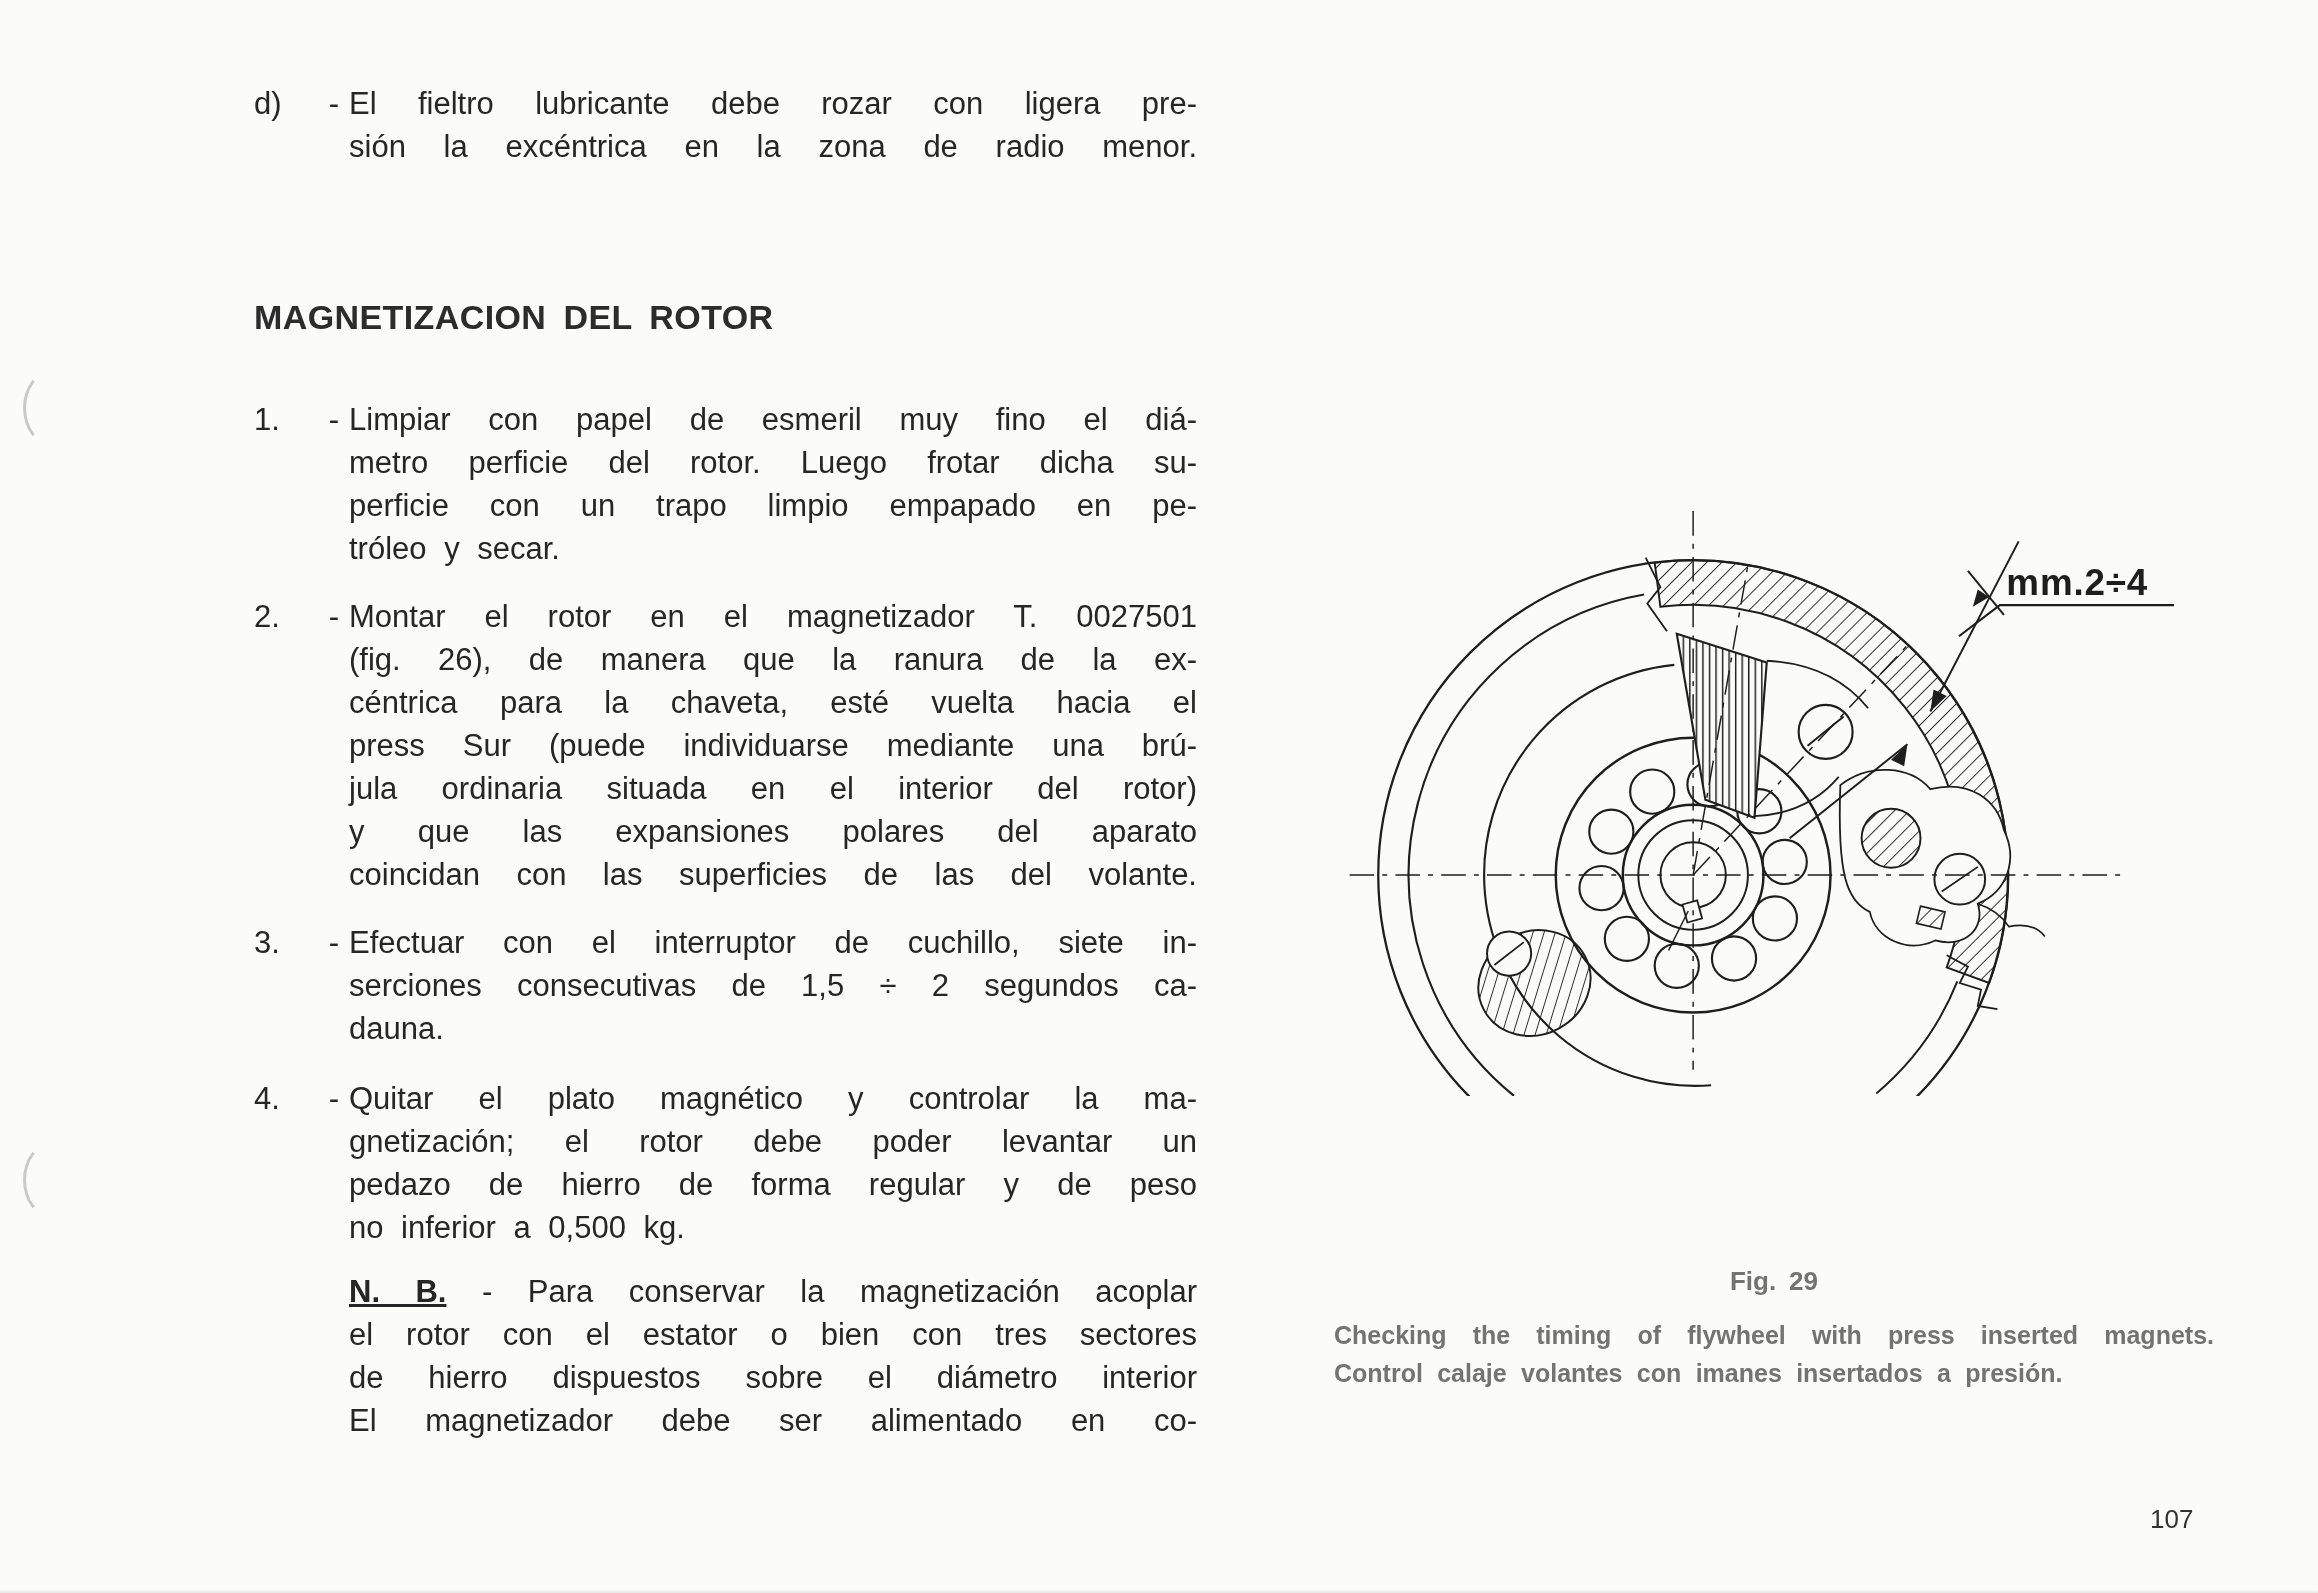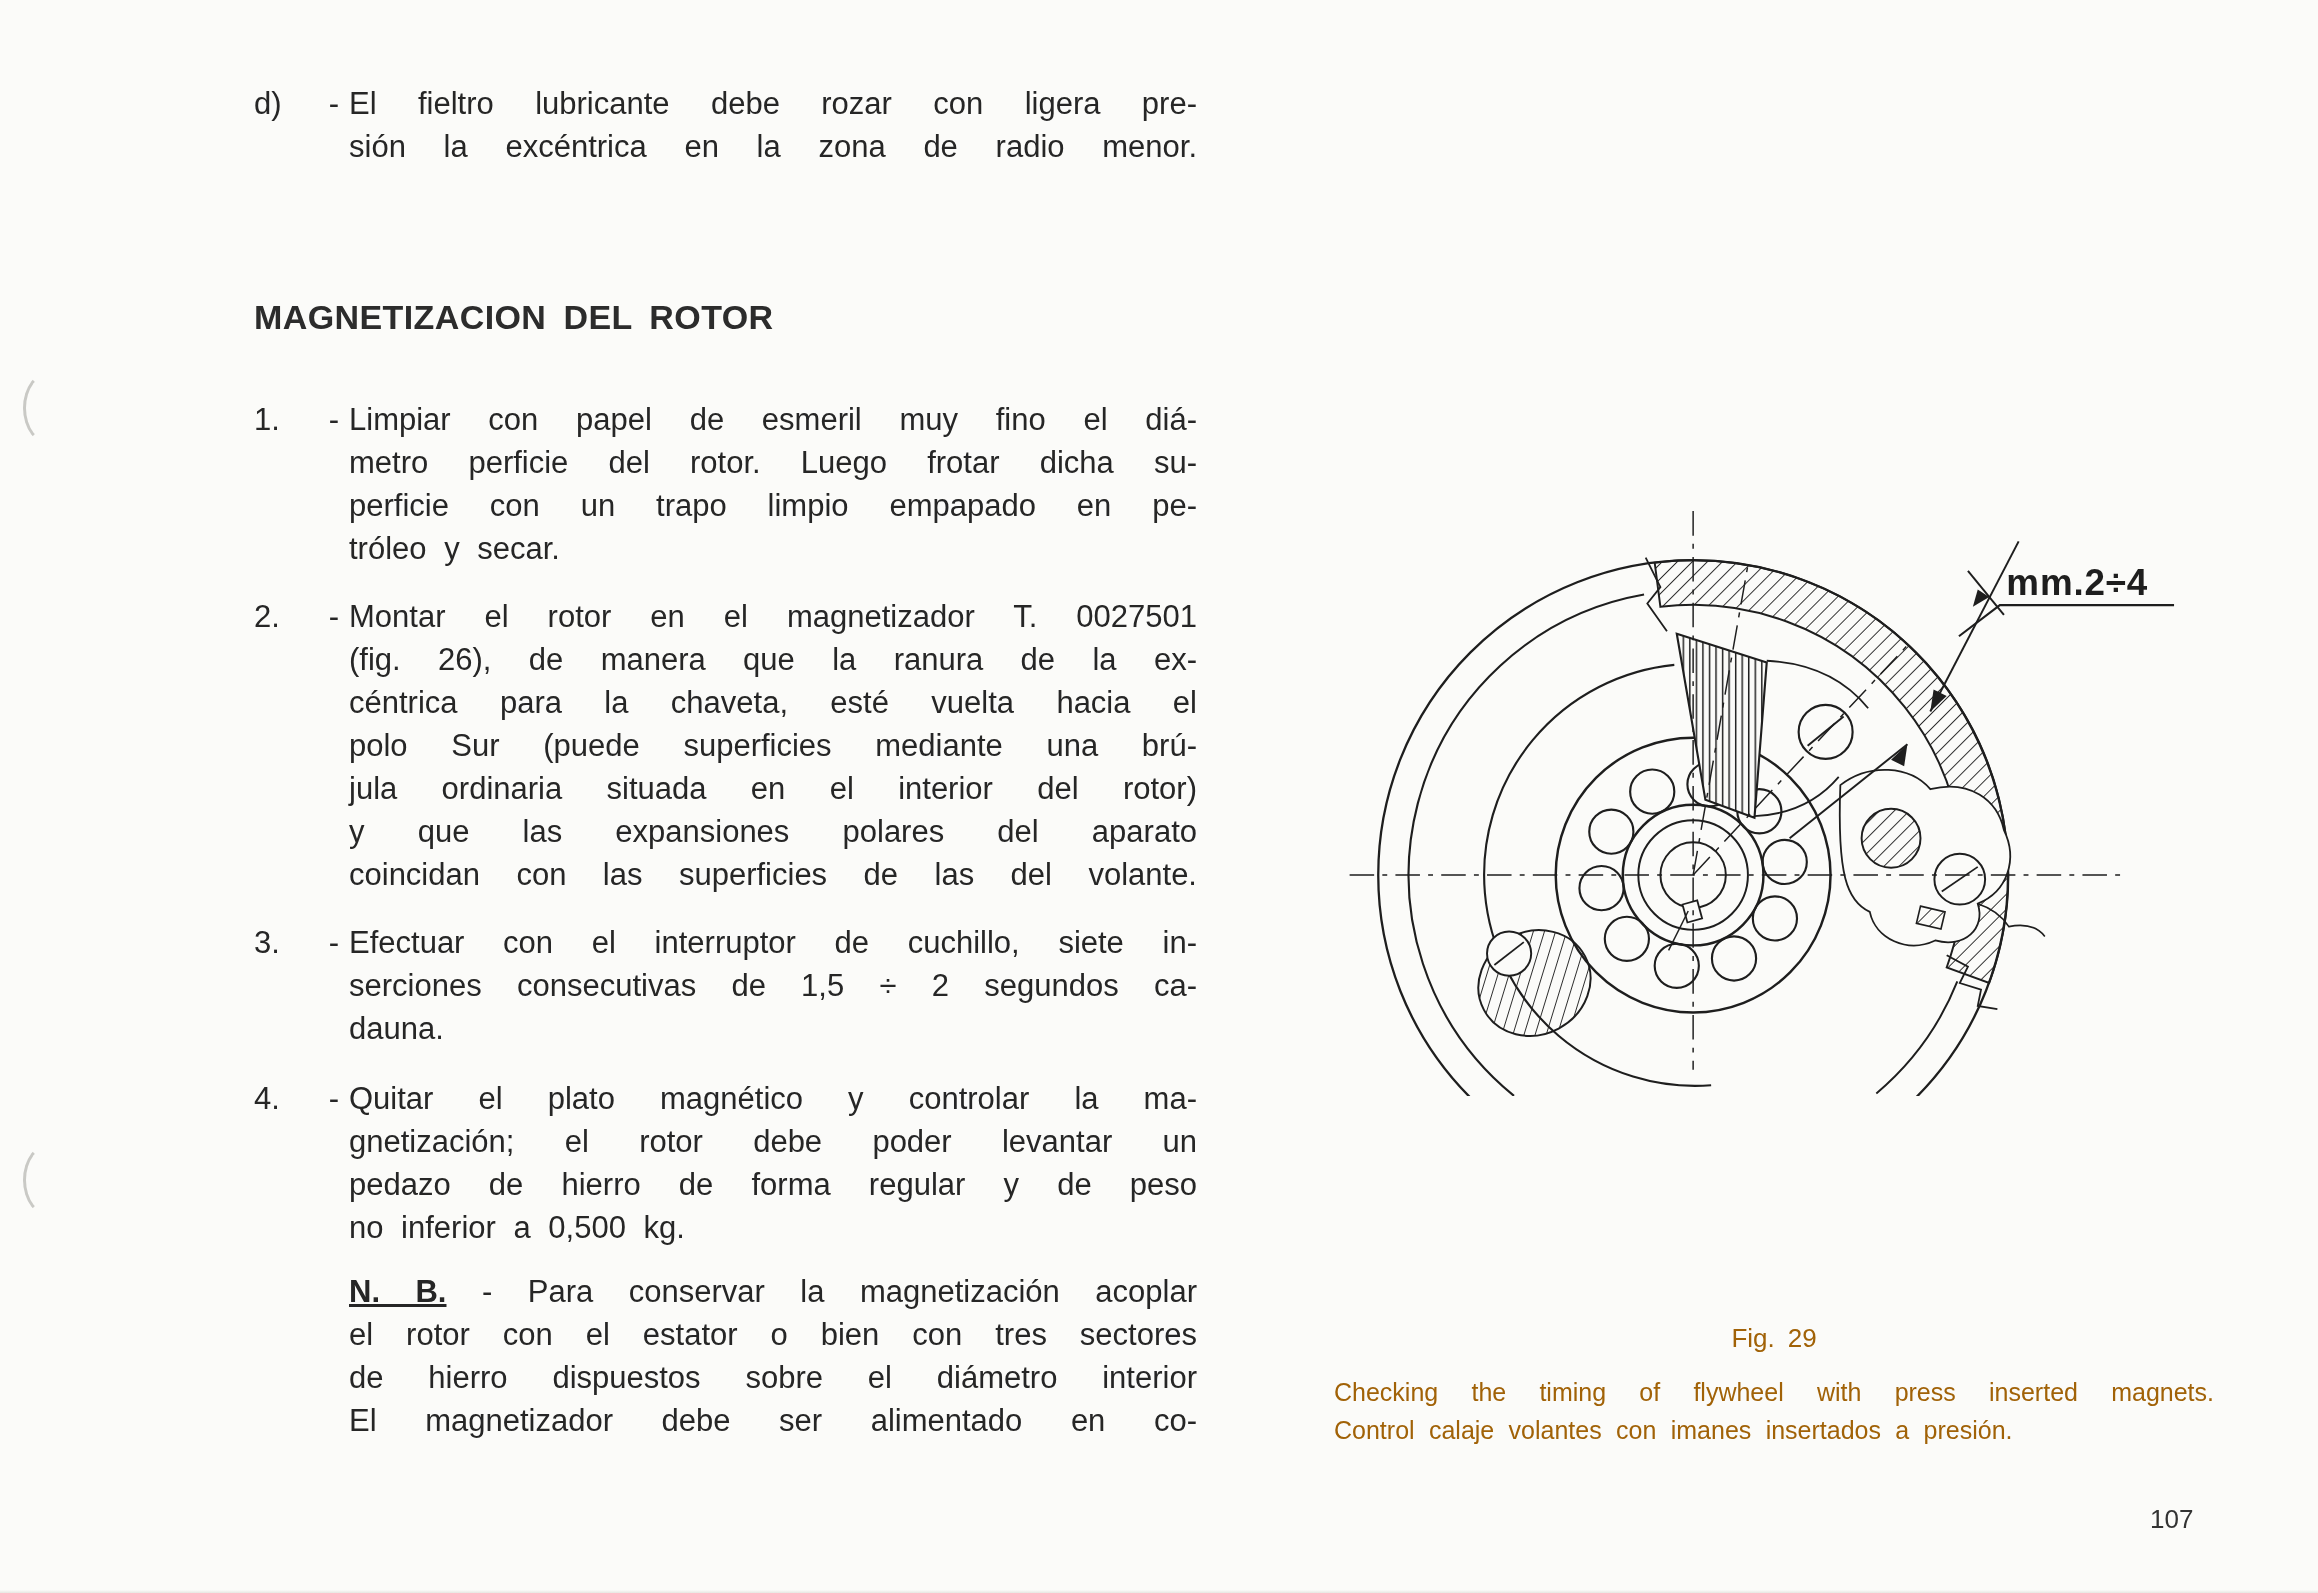--- a/index.html
+++ b/index.html
@@ -14,22 +14,22 @@
   .para{position:absolute; width:943px; padding-left:95px; box-sizing:border-box;
         font-size:31px; line-height:43px; word-spacing:3.3px;}
   .plabel{position:absolute; left:0; top:0; width:85px; display:flex; justify-content:space-between;}
   .jl{text-align:justify; text-align-last:justify;}
   .ll{text-align:left; word-spacing:9px;}
   .heading{position:absolute; left:0; font-size:34px; font-weight:bold; letter-spacing:0.4px;
            word-spacing:7.4px; color:#2c2c2c;}
   .nb-label{font-weight:bold;text-decoration:underline;}
   
   .figwrap{position:absolute; left:1276px; top:466px; width:1042px; height:630px;}
-  .caption{position:absolute; left:1334px; top:1319px; width:880px;
-           font-size:25px; line-height:38px; color:#a16207;}
+  .caption{position:absolute; left:1334px; top:1262px; width:880px;
+           font-size:25px; line-height:38px; color:#737373;font-weight:bold;}
   .fig-title{text-align:center; font-size:26px; word-spacing:5.7px; margin-bottom:15.5px;}
   .pageno{position:absolute; left:2150px; top:1504px; font-size:26px; color:#333;}
   
   .punch{position:absolute; left:23px; width:52px; height:70px;
          border:3.3px solid transparent; border-left-color:#c9c9c5; border-radius:50%;}
   .punch.p1{top:370px;} .punch.p2{top:1142px;}
   .scan-edge{position:absolute; left:0; bottom:0; width:2319px; height:4.1px;
              background:linear-gradient(#fbfbf9,#e0e0da);}
   svg text{font-family:"Liberation Sans", sans-serif;}
 </style>
@@ -66,21 +66,21 @@
     </div>
 
     <div class="para" style="top:595px;">
       <span class="plabel">
         <span>2.</span>
         <span>-</span>
       </span>
       <div class="jl">Montar el rotor en el magnetizador T. 0027501</div>
       <div class="jl">(fig. 26), de manera que la ranura de la ex-</div>
       <div class="jl">céntrica para la chaveta, esté vuelta hacia el</div>
-      <div class="jl">polo Sur (puede superficies mediante una brú-</div>
+      <div class="jl">press Sur (puede individuarse mediante una brú-</div>
       <div class="jl">jula ordinaria situada en el interior del rotor)</div>
       <div class="jl">y que las expansiones polares del aparato</div>
       <div class="jl">coincidan con las superficies de las del volante.</div>
     </div>
 
     <div class="para" style="top:921px;">
       <span class="plabel">
         <span>3.</span>
         <span>-</span>
       </span>

